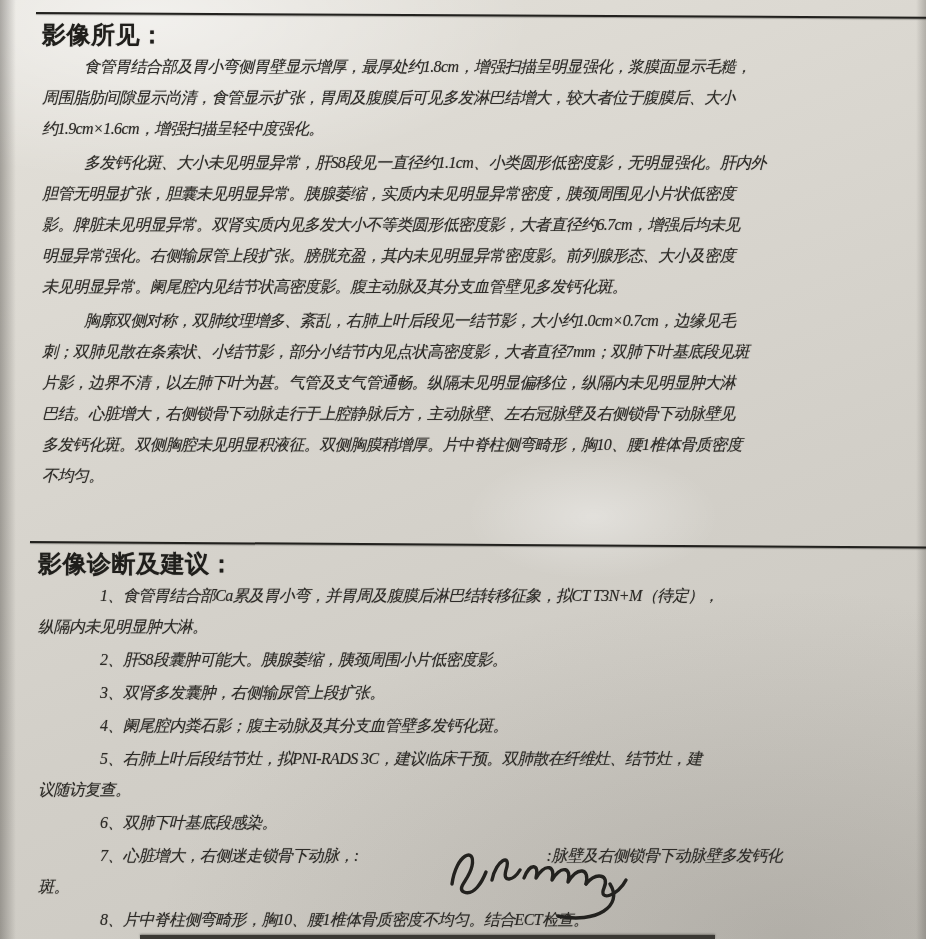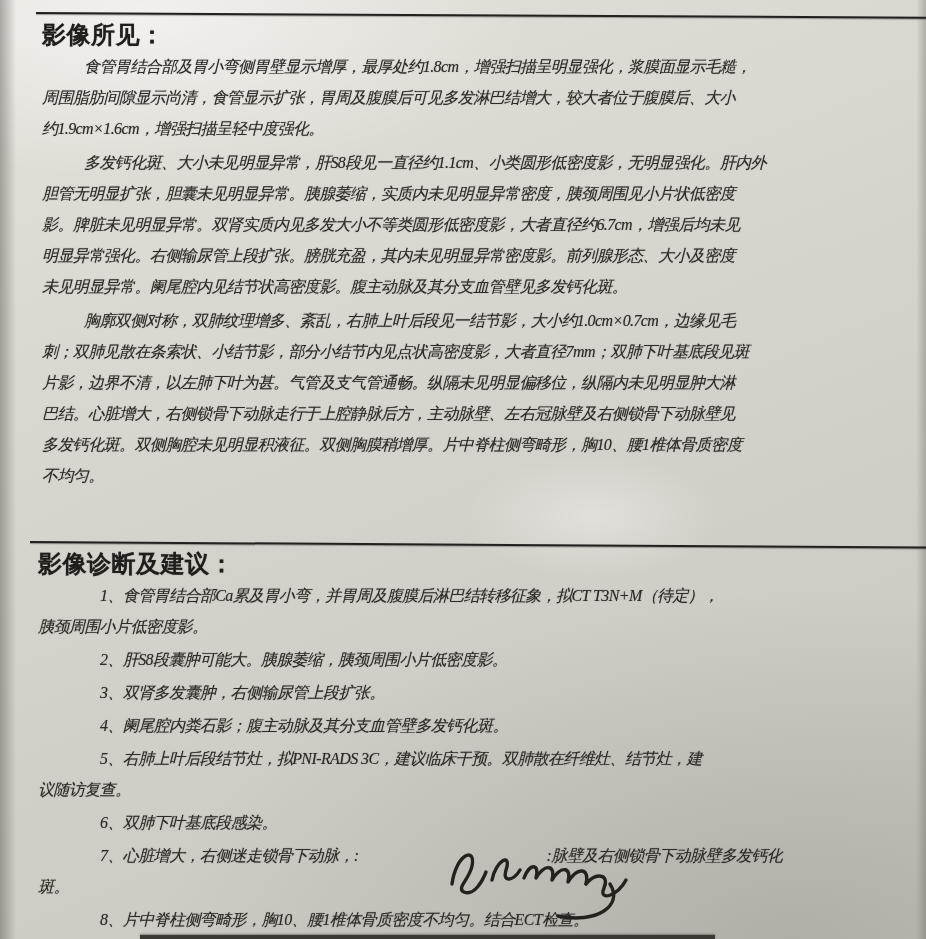--- a/index.html
+++ b/index.html
@@ -79,21 +79,21 @@
       <div class="ln">不均匀。</div>
     </div>
   </div>
 
   <div class="rule rule2"></div>
 
   <div class="diagnosis">
     <div class="sec-heading">影像诊断及建议：</div>
     <div class="item">
       <div class="ln first">1、食管胃结合部Ca累及胃小弯，并胃周及腹膜后淋巴结转移征象，拟CT T3N+M（待定），</div>
-      <div class="ln">胰颈周围小片低密度影。</div>
+      <div class="ln">纵隔内未见明显肿大淋。</div>
     </div>
     <div class="item">
       <div class="ln first">2、肝S8段囊肿可能大。胰腺萎缩，胰颈周围小片低密度影。</div>
     </div>
     <div class="item">
       <div class="ln first">3、双肾多发囊肿，右侧输尿管上段扩张。</div>
     </div>
     <div class="item">
       <div class="ln first">4、阑尾腔内粪石影；腹主动脉及其分支血管壁多发钙化斑。</div>
     </div>

